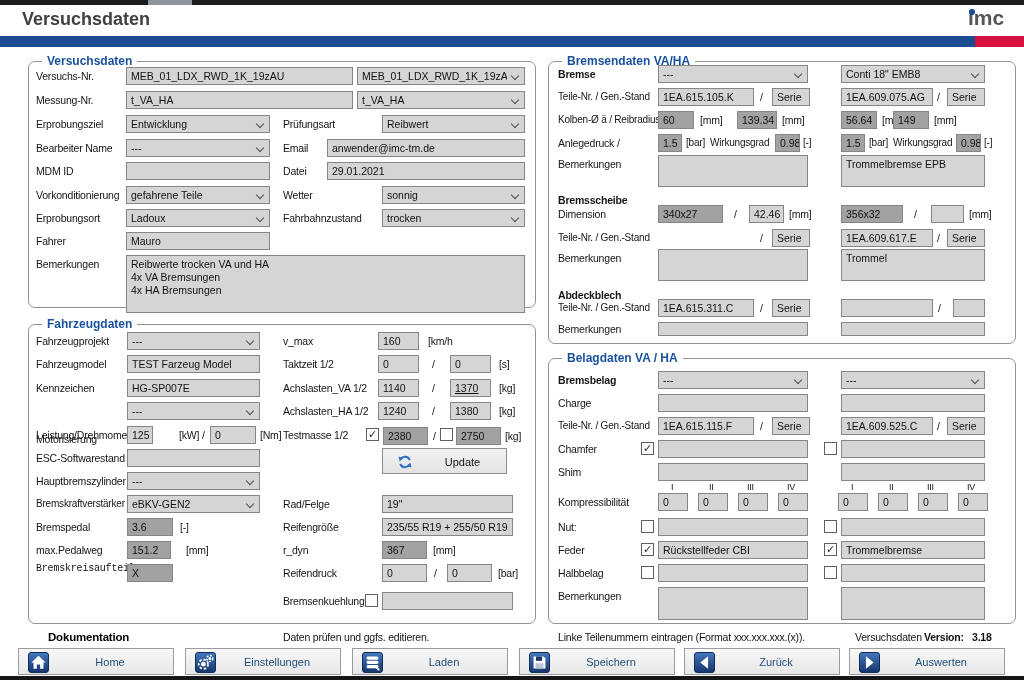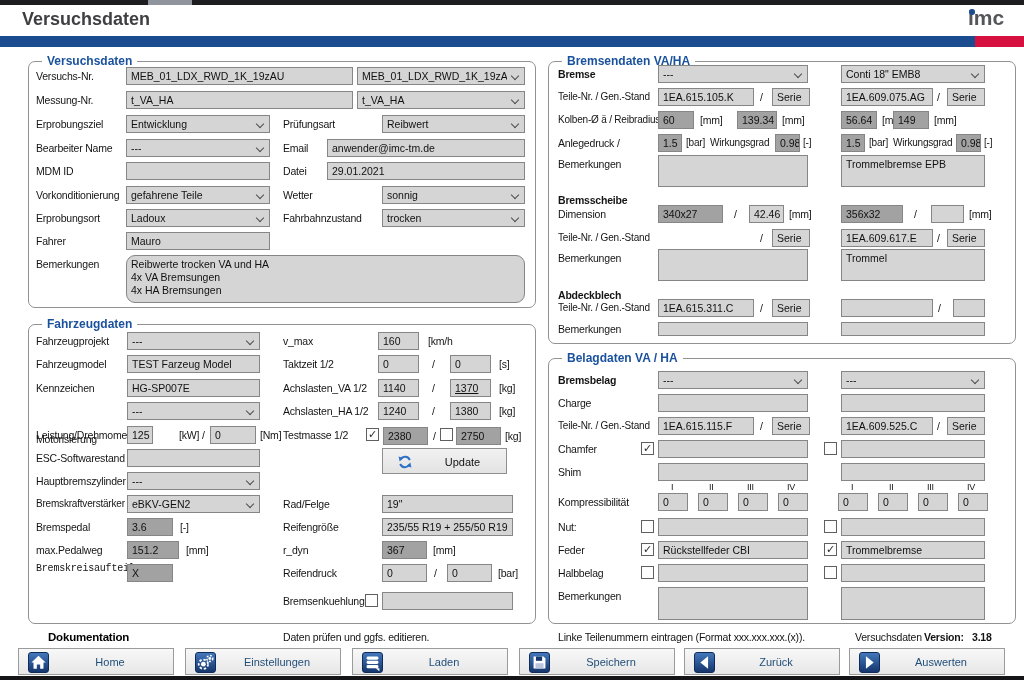--- a/index.html
+++ b/index.html
@@ -124,21 +124,21 @@
   <div class="lbl" style="left:283px;top:209px;">Fahrbahnzustand</div>
   <div class="field combo" style="left:382px;top:209px;width:143px;">
     <span class="cval">trocken</span>
     <i class="chev"></i>
   </div>
 
   <div class="lbl" style="left:36px;top:232px;">Fahrer</div>
   <div class="field" style="left:126px;top:232px;width:144px;">Mauro</div>
 
   <div class="lbl" style="left:36px;top:255px;">Bemerkungen</div>
-  <div class="field area" style="left:126px;top:255px;width:399px;height:48px;border-radius:9px;">Reibwerte trocken VA und HA
+  <div class="field area" style="left:126px;top:255px;width:399px;height:58px;">Reibwerte trocken VA und HA
 4x VA Bremsungen
 4x HA Bremsungen</div>
 
   <div class="group" style="left:28px;top:324px;width:508px;height:300px;"></div>
   <div class="gtitle" style="left:42px;top:318px;">Fahrzeugdaten</div>
 
   <div class="lbl" style="left:36px;top:332px;">Fahrzeugprojekt</div>
   <div class="field combo" style="left:127px;top:332px;width:133px;">
     <span class="cval">---</span>
     <i class="chev"></i>
@@ -219,21 +219,21 @@
   <div class="lbl" style="left:283px;top:495px;">Rad/Felge</div>
   <div class="field" style="left:382px;top:495px;width:131px;">19"</div>
 
   <div class="lbl" style="left:36px;top:518px;">Bremspedal</div>
   <div class="field dark" style="left:127px;top:518px;width:46px;">3.6</div>
   <div class="lbl" style="left:180px;top:518px;">[-]</div>
   <div class="lbl" style="left:283px;top:518px;">Reifengröße</div>
   <div class="field" style="left:382px;top:518px;width:131px;">235/55 R19 + 255/50 R19</div>
 
   <div class="lbl" style="left:36px;top:541px;">max.Pedalweg</div>
-  <div class="field dark" style="left:127px;top:541px;width:52px;">151.2</div>
+  <div class="field dark" style="left:127px;top:541px;width:44px;">151.2</div>
   <div class="lbl" style="left:186px;top:541px;">[mm]</div>
   <div class="lbl" style="left:283px;top:541px;">r_dyn</div>
   <div class="field dark" style="left:382px;top:541px;width:45px;">367</div>
   <div class="lbl" style="left:433px;top:541px;">[mm]</div>
 
   <div class="lbl tight" style="left:36px;top:560px;font-family:Liberation Mono, monospace;">Bremskreisaufteilung</div>
   <div class="field dark" style="left:127px;top:564px;width:46px;">X</div>
   <div class="lbl" style="left:283px;top:564px;">Reifendruck</div>
   <div class="field" style="left:382px;top:564px;width:45px;">0</div>
   <div class="lbl sep" style="left:434px;top:564px;">/</div>

